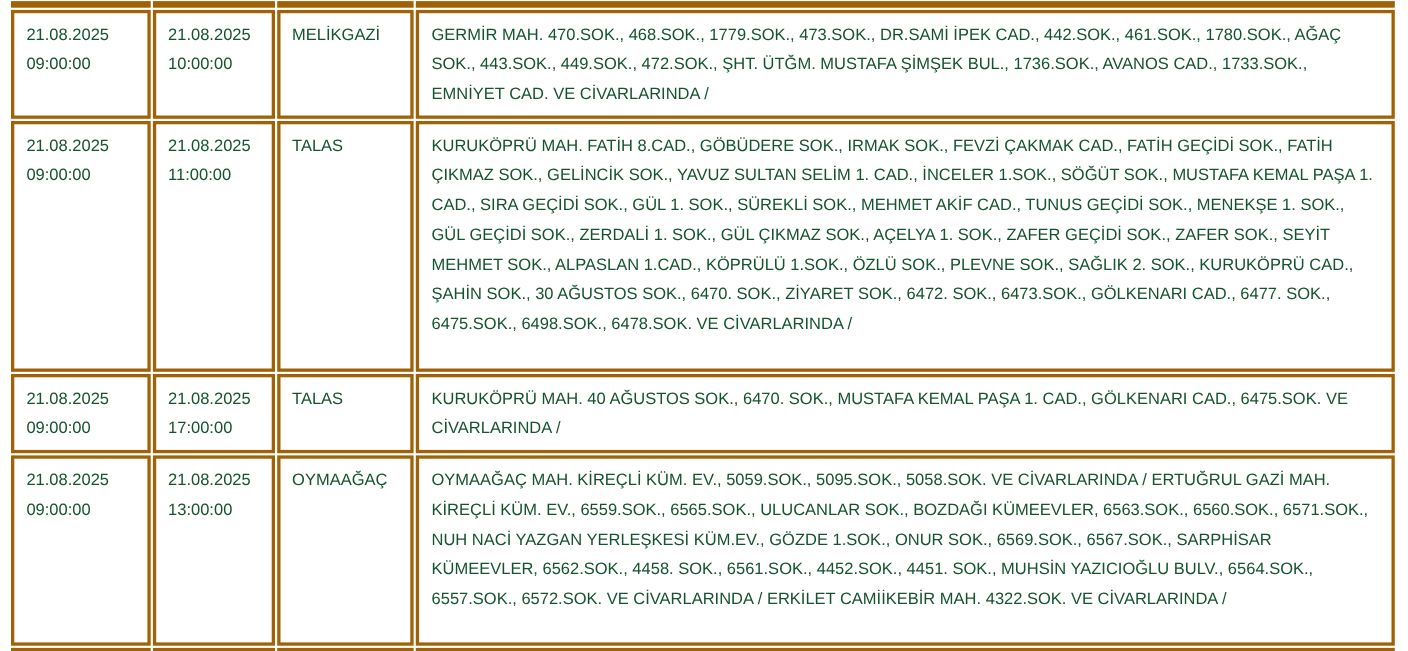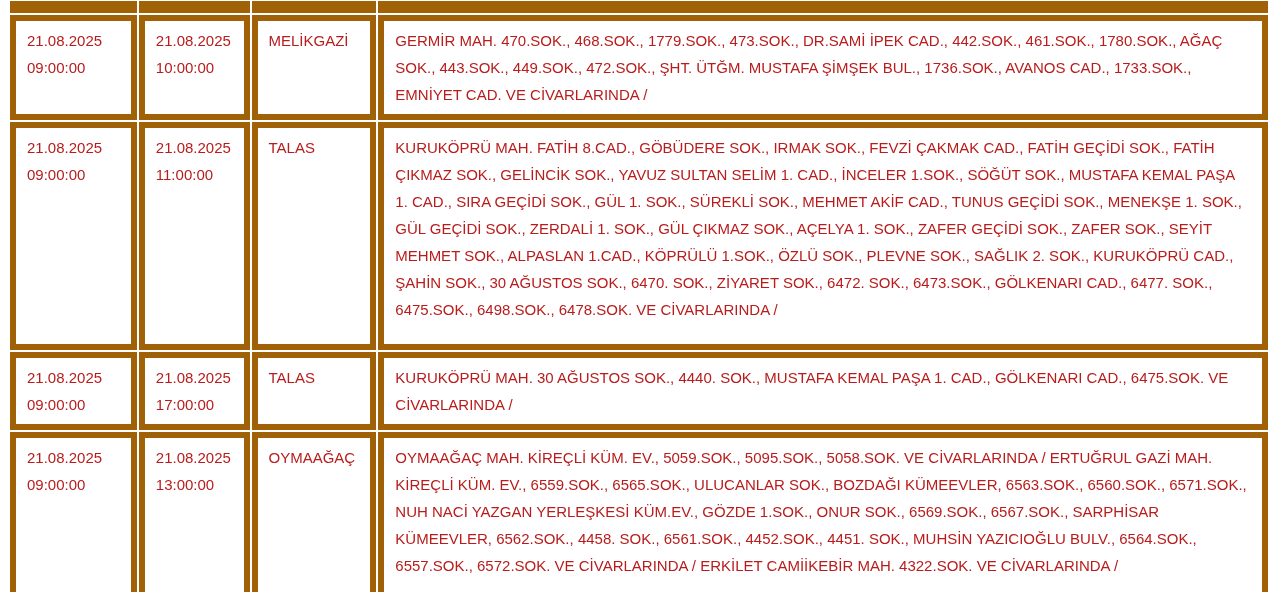--- a/index.html
+++ b/index.html
@@ -18,28 +18,28 @@
   table.outage {
     position: absolute;
     left: 8px;
     top: -1px;
     width: 1262px;
     table-layout: fixed;
     border-collapse: separate;
     border-spacing: 2px;
   }
   table.outage td {
-    border: 6px solid #a16207;
+    border: 3px solid #a16207;
     background: #ffffff;
     vertical-align: top;
     box-sizing: border-box;
     padding: 6px 11px;
     font-size: 15px;
     line-height: 27px;
-    color: #b91c1c;
+    color: #14532d;
     overflow: hidden;
   }
   td.col-start { width: 126px; }
   td.col-end   { width: 110px; }
   td.col-dist  { width: 124px; }
   td.col-areas { width: 884px; }
 
   tr.r1 td { height: 95px; }
   tr.r2 td { height: 228px; }
   tr.r3 td { height: 71px; }
@@ -97,21 +97,21 @@
     <tr class="r3">
       <td class="col-start">
         <div>21.08.2025</div>
         <div>09:00:00</div>
       </td>
       <td class="col-end">
         <div>21.08.2025</div>
         <div>17:00:00</div>
       </td>
       <td class="col-dist">TALAS</td>
-      <td class="col-areas">KURUKÖPRÜ MAH. 30 AĞUSTOS SOK., 4440. SOK., MUSTAFA KEMAL PAŞA 1. CAD., GÖLKENARI CAD., 6475.SOK. VE CİVARLARINDA /</td>
+      <td class="col-areas">KURUKÖPRÜ MAH. 40 AĞUSTOS SOK., 6470. SOK., MUSTAFA KEMAL PAŞA 1. CAD., GÖLKENARI CAD., 6475.SOK. VE CİVARLARINDA /</td>
     </tr>
 
     <tr class="r4">
       <td class="col-start">
         <div>21.08.2025</div>
         <div>09:00:00</div>
       </td>
       <td class="col-end">
         <div>21.08.2025</div>
         <div>13:00:00</div>

